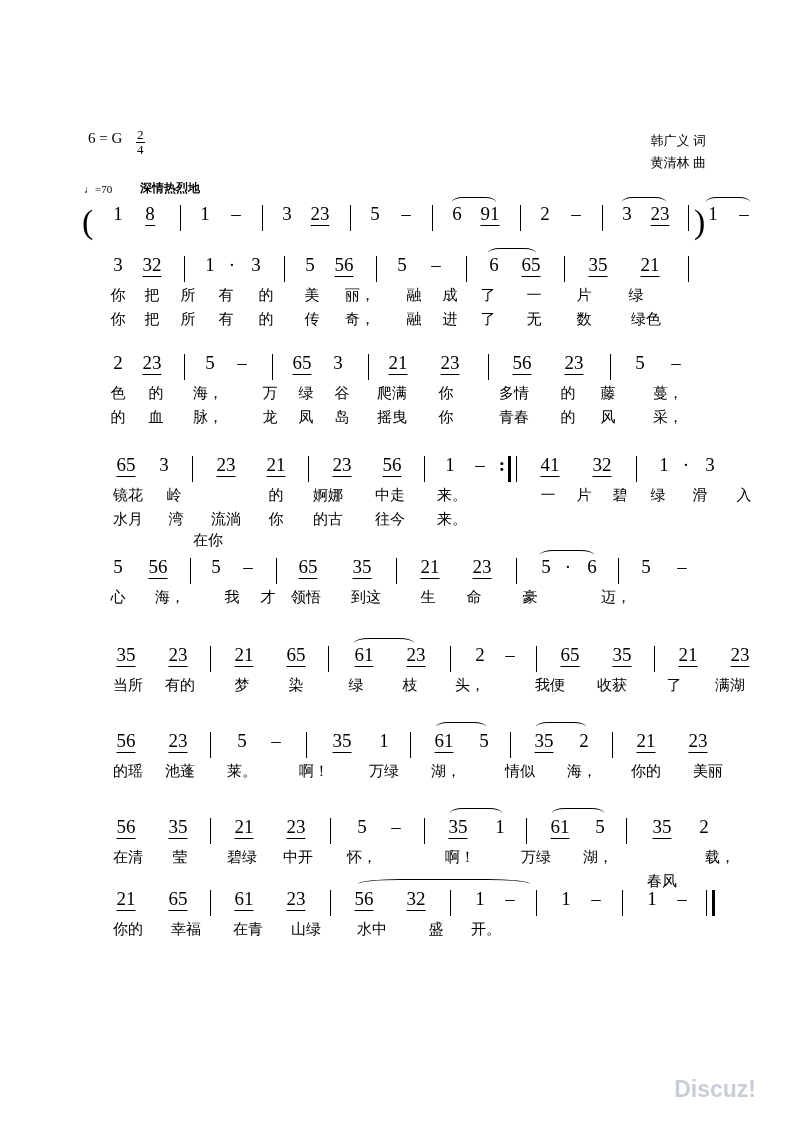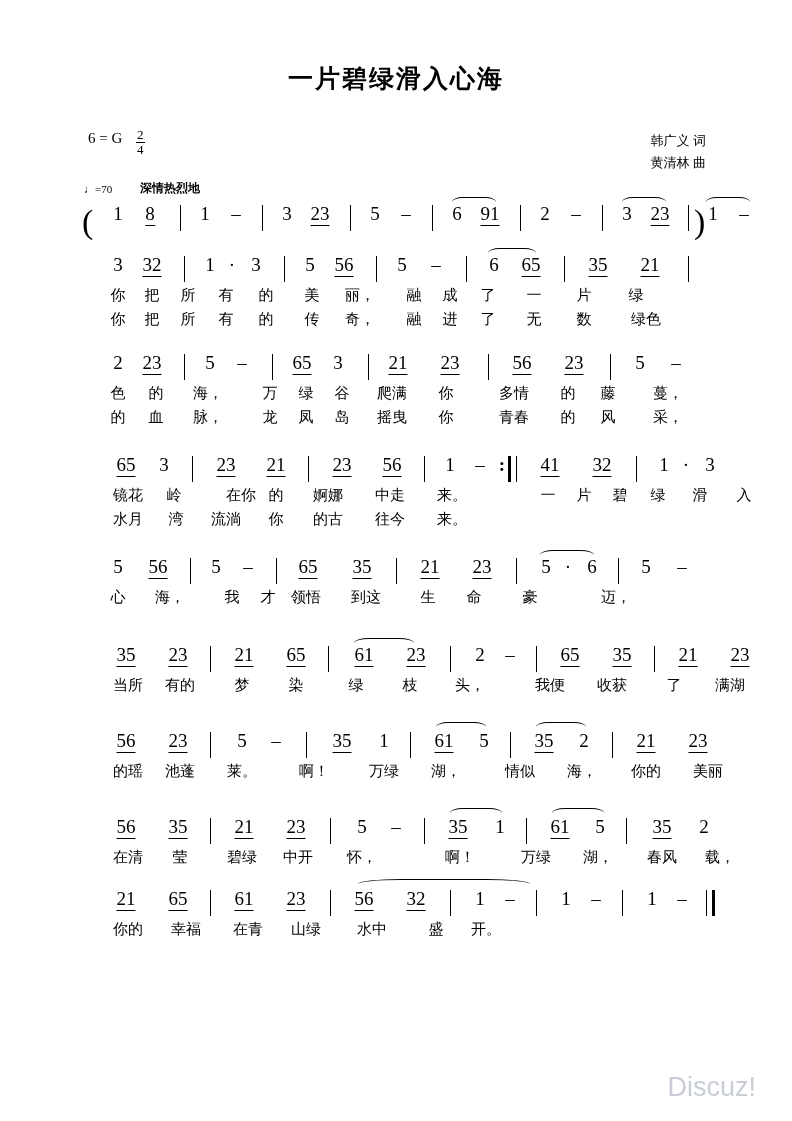--- a/index.html
+++ b/index.html
@@ -131,32 +131,31 @@
     position: absolute;
     border-top: 1.3px solid #000;
     border-radius: 50%/100%;
     height: 9px;
     border-left: none; border-right: none; border-bottom: none;
   }
   .watermark {
     position: absolute;
     right: 36px;
     bottom: 18px;
-    font-size: 27px;
-    font-weight: normal;
+    font-size: 23px;
+    font-weight: bold;
     color: #c9ced6;
     font-family: "Liberation Sans", sans-serif;
   }
 </style>
 </head>
 <body>
 
 <div class="page">
 
-  <div class="title">一片碧绿滑入心海</div>
 
   <div class="keysig">6 = G</div>
   <div class="meter">
     <span class="num">2</span>
     <span class="den">4</span>
   </div>
 
   <div class="credits">
     <div>韩广义  词</div>
     <div>黄清林  曲</div>
@@ -322,21 +321,21 @@
       <span class="tok u2" style="left:466px;">41</span>
       <span class="tok u2" style="left:518px;">32</span>
       <span class="bar" style="left:552px;"></span>
       <span class="tok" style="left:580px;">1</span>
       <span class="tok" style="left:602px;">·</span>
       <span class="tok" style="left:626px;">3</span>
     </div>
     <div class="lyric" style="top:-2px;">
       <span class="ly" style="left:44px;">镜花</span>
       <span class="ly" style="left:90px;">岭</span>
-      <span class="ly" style="left:157px;">在你</span>
+      <span class="ly" style="left:124px;margin-top:45px;">在你</span>
       <span class="ly" style="left:192px;">的</span>
       <span class="ly" style="left:244px;">婀娜</span>
       <span class="ly" style="left:306px;text-align:center;">中走</span>
       <span class="ly" style="left:368px;">来。</span>
       <span class="ly" style="left:464px;">一</span>
       <span class="ly" style="left:500px;">片</span>
       <span class="ly" style="left:536px;">碧</span>
       <span class="ly" style="left:574px;">绿</span>
       <span class="ly" style="left:616px;">滑</span>
       <span class="ly" style="left:660px;">入</span>
@@ -484,21 +483,21 @@
     </div>
     <div class="lyric" style="top:-2px;">
       <span class="ly" style="left:44px;">在清</span>
       <span class="ly" style="left:96px;">莹</span>
       <span class="ly" style="left:158px;">碧绿</span>
       <span class="ly" style="left:214px;">中开</span>
       <span class="ly" style="left:278px;">怀，</span>
       <span class="ly" style="left:376px;">啊！</span>
       <span class="ly" style="left:452px;">万绿</span>
       <span class="ly" style="left:514px;">湖，</span>
-      <span class="ly" style="left:578px;">春风</span>
+      <span class="ly" style="left:578px;margin-top:24px;">春风</span>
       <span class="ly" style="left:636px;">载，</span>
     </div>
   </div>
 
   <div class="system" style="top:888px;">
     <div class="notes">
       <span class="tok u2" style="left:42px;">21</span>
       <span class="tok u2" style="left:94px;">65</span>
       <span class="bar" style="left:126px;"></span>
       <span class="tok u2" style="left:160px;">61</span>

